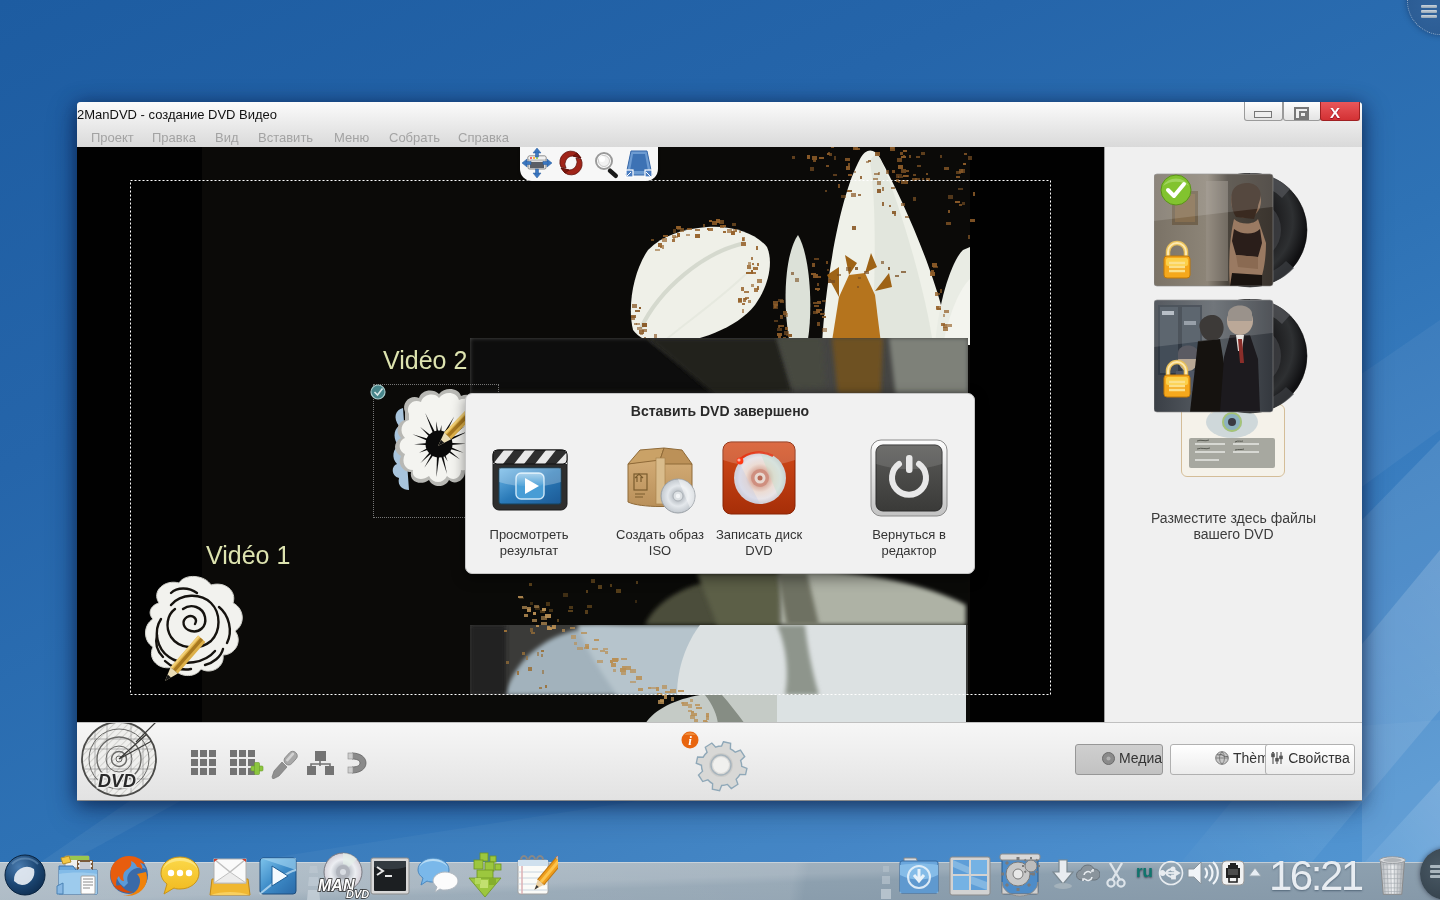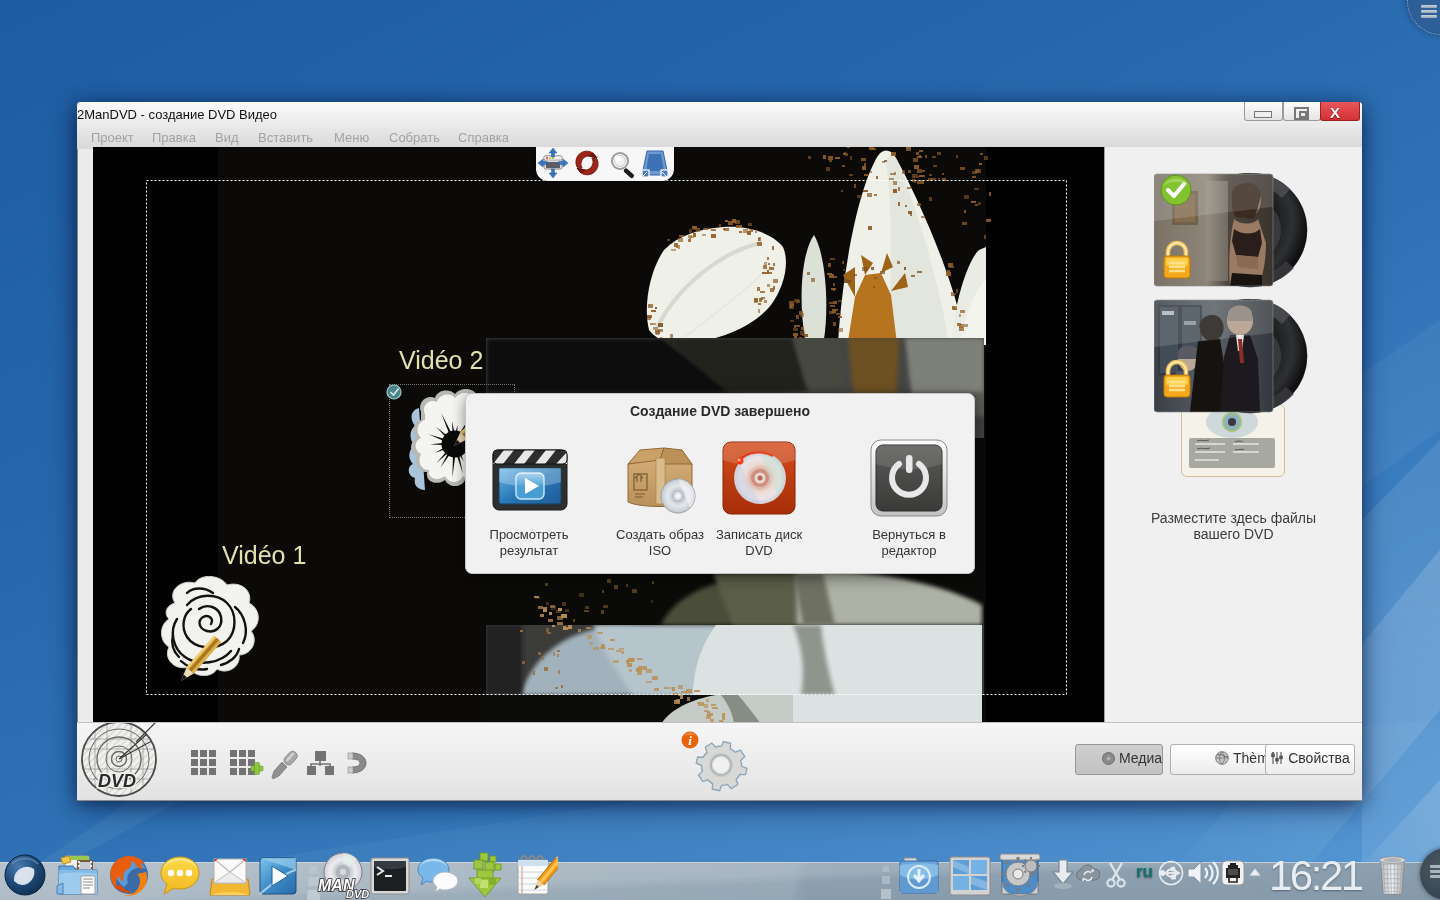--- a/index.html
+++ b/index.html
@@ -24,21 +24,21 @@
 #win{position:absolute;left:77px;top:102px;width:1285px;height:698px;background:#ececec;
  border-radius:4px 4px 0 0;box-shadow:0 3px 18px rgba(0,10,40,.55), 0 10px 30px rgba(0,20,60,.35);outline:1px solid #858585;outline-offset:-1px;}
 #titlebar{position:absolute;left:0;top:0;width:100%;height:24px;border-radius:4px 4px 0 0;
  background:linear-gradient(#fbfbfb,#e9e9e9);}
 #title{position:absolute;left:0;width:1170px;text-align:left;top:5px;font-size:13px;color:#111;}
 #menubar{position:absolute;left:0;top:24px;width:100%;height:23px;
  background:linear-gradient(#e9e9e9,#d8d8d8);font-size:13px;color:#a3a3a3;}
 #menubar span{position:absolute;top:4px;}
 .wbtn{position:absolute;top:0;height:18px;border:1px solid #9a9a9a;border-top:none;}
 
-#canvas{position:absolute;left:0px;top:45px;width:1027px;height:577px;background:#010101;overflow:hidden;margin-left:16px;}
+#canvas{position:absolute;left:0px;top:45px;width:1027px;height:577px;background:#010101;overflow:hidden;}
 #rpanel{position:absolute;left:1027px;top:45px;width:257px;height:577px;background:#f0f0f0;border-left:1px solid #9f9f9f;overflow:hidden;}
 #btoolbar{position:absolute;left:0;top:620px;width:1285px;height:78px;
  background:linear-gradient(#f6f6f6,#e2e2e2);border-top:1px solid #c0c0c0;}
 #btoolbar:after{content:"";position:absolute;left:0;bottom:0;width:100%;height:1px;background:#8a8a8a;}
 
 #dialog{position:absolute;left:465px;top:393px;width:508px;height:179px;background:#f1f1f1;
  border:1px solid #c6c6c6;border-radius:7px;box-shadow:0 4px 14px rgba(0,0,0,.45);}
 #dialog h1{margin:0;text-align:center;font-size:14px;color:#2a2a2a;margin-top:9px;font-weight:bold;}
 .dicon{position:absolute;top:44px;width:80px;height:80px;}
 .dlabel{position:absolute;top:133px;width:120px;text-align:center;font-size:13px;color:#333;line-height:16px;}
@@ -864,21 +864,21 @@
             <rect x="5.8" y="7.5" width="2.4" height="2.4" fill="#555"></rect>
             <rect x="9.8" y="5.2" width="2.4" height="2.4" fill="#555"></rect>
           </g>
           <path d="M3,1 l1.2,1.8 M3,1 l-1.2,1.8" stroke="#555" stroke-width="1"></path>
         </svg>
     Свойства</div>
  </div>
 </div>
 
 <div id="dialog">
- <h1>Создание DVD завершено</h1>
+ <h1>Вставить DVD завершено</h1>
  <svg class="dicon" style="left:24px" viewBox="0 0 80 80">
   <defs>
    <linearGradient id="scr" x1="0" y1="0" x2="1" y2="1">
     <stop offset="0" stop-color="#6db7e8"></stop>
           <stop offset=".5" stop-color="#2a7ab8"></stop>
           <stop offset="1" stop-color="#1c5a96"></stop>
    </linearGradient>
    <linearGradient id="gloss" x1="0" y1="0" x2="0" y2="1">
     <stop offset="0" stop-color="#ffffff" stop-opacity=".55"></stop>
           <stop offset="1" stop-color="#ffffff" stop-opacity=".05"></stop>

